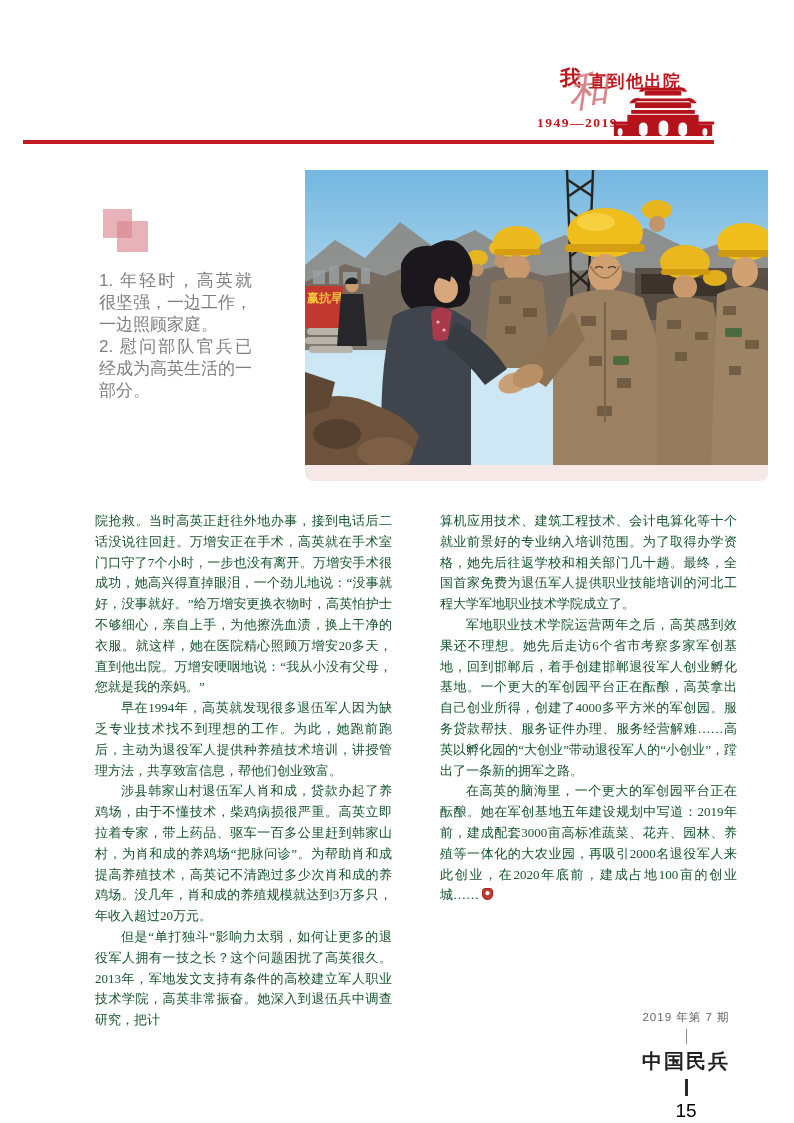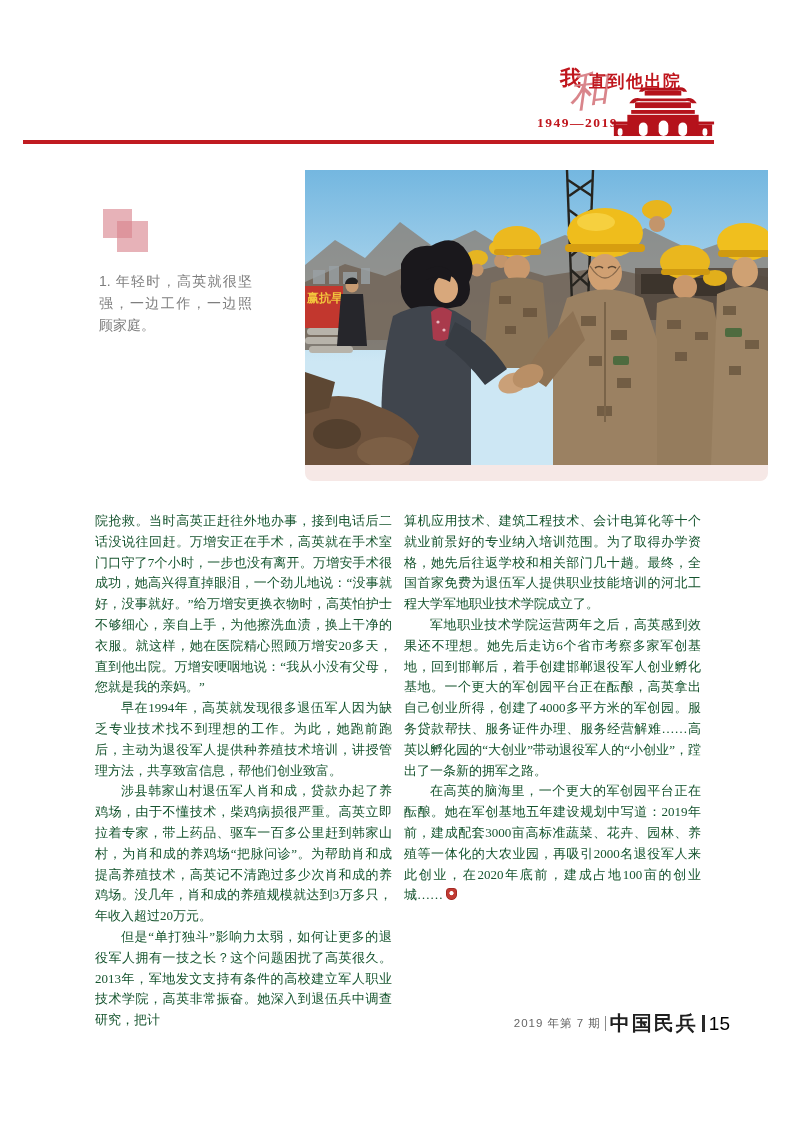--- a/index.html
+++ b/index.html
@@ -33,44 +33,45 @@
   .photo-band{position:absolute;left:305px;top:465px;width:463px;height:16px;
     background:#f6e8e6;border-radius:0 0 8px 8px;}
 
   
   .cap-squares{position:absolute;left:100px;top:207px;width:60px;height:60px;}
   .cap-square{position:absolute;background:#d8838c;opacity:0.62;}
   .cap-square.s1{left:3px;top:2px;width:29px;height:29px;}
   .cap-square.s2{left:17px;top:14px;width:31px;height:31px;}
   .captions{
     position:absolute;left:99px;top:270px;width:153px;
-    font-size:14px;line-height:22px;color:#7e7e7e;text-align:justify;
+    font-size:17px;line-height:22px;color:#7e7e7e;text-align:justify;
   }
   .captions p{margin:0;}
 
   
   .article-col{
     position:absolute;top:511px;width:297px;
     font-family:"Liberation Serif","DejaVu Serif",serif;
     font-size:13px;line-height:20.8px;color:#14532d;text-align:justify;
   }
   .col-left{left:95px;}
-  .col-right{left:404px;}
+  .col-right{left:440px;}
   .article-col p{margin:0;text-indent:2em;}
   .article-col p.cont{text-indent:0;}
   .endmark{
     display:inline-block;width:11px;height:12px;margin-left:3px;vertical-align:-1px;
     background:radial-gradient(circle at 50% 42%, #ffffff 0 1.8px, #c13b33 2.4px);
     border-radius:3px 3px 5px 5px;border:1px solid #a32a24;box-sizing:border-box;
   }
 
   
   .footer{
     position:absolute;top:1010px;right:64px;display:flex;align-items:center;gap:4px;
     color:#4a4a4a;
+    flex-direction:column;
   }
   .footer .issue{font-size:11.5px;letter-spacing:1px;color:#666;}
   .footer .bar-thin{width:1px;height:15px;background:#8a8a8a;}
   .footer .mag{font-size:20px;font-weight:bold;color:#1f1f1f;letter-spacing:2px;}
   .footer .bar-thick{width:3px;height:17px;background:#2a2a2a;}
   .footer .pageno{font-size:19px;color:#000000;}
 </style>
 </head>
 <body>
 
@@ -104,20 +105,21 @@
   </svg>
 
   <div class="header-rule"></div>
 
   <div class="cap-squares">
     <div class="cap-square s1"></div>
     <div class="cap-square s2"></div>
   </div>
   <div class="captions">
     <p>1. 年轻时，高英就很坚强，一边工作，一边照顾家庭。</p>
+    <p>2. 慰问部队官兵已经成为高英生活的一部分。</p>
   </div>
 
   <div class="photo">
     <svg viewBox="0 0 463 295" preserveAspectRatio="none">
       <defs>
         <linearGradient id="sky" x1="0" y1="0" x2="0" y2="1">
           <stop offset="0" stop-color="#74b7e0"></stop>
           <stop offset="0.65" stop-color="#cde7f4"></stop>
         </linearGradient>
       </defs>

